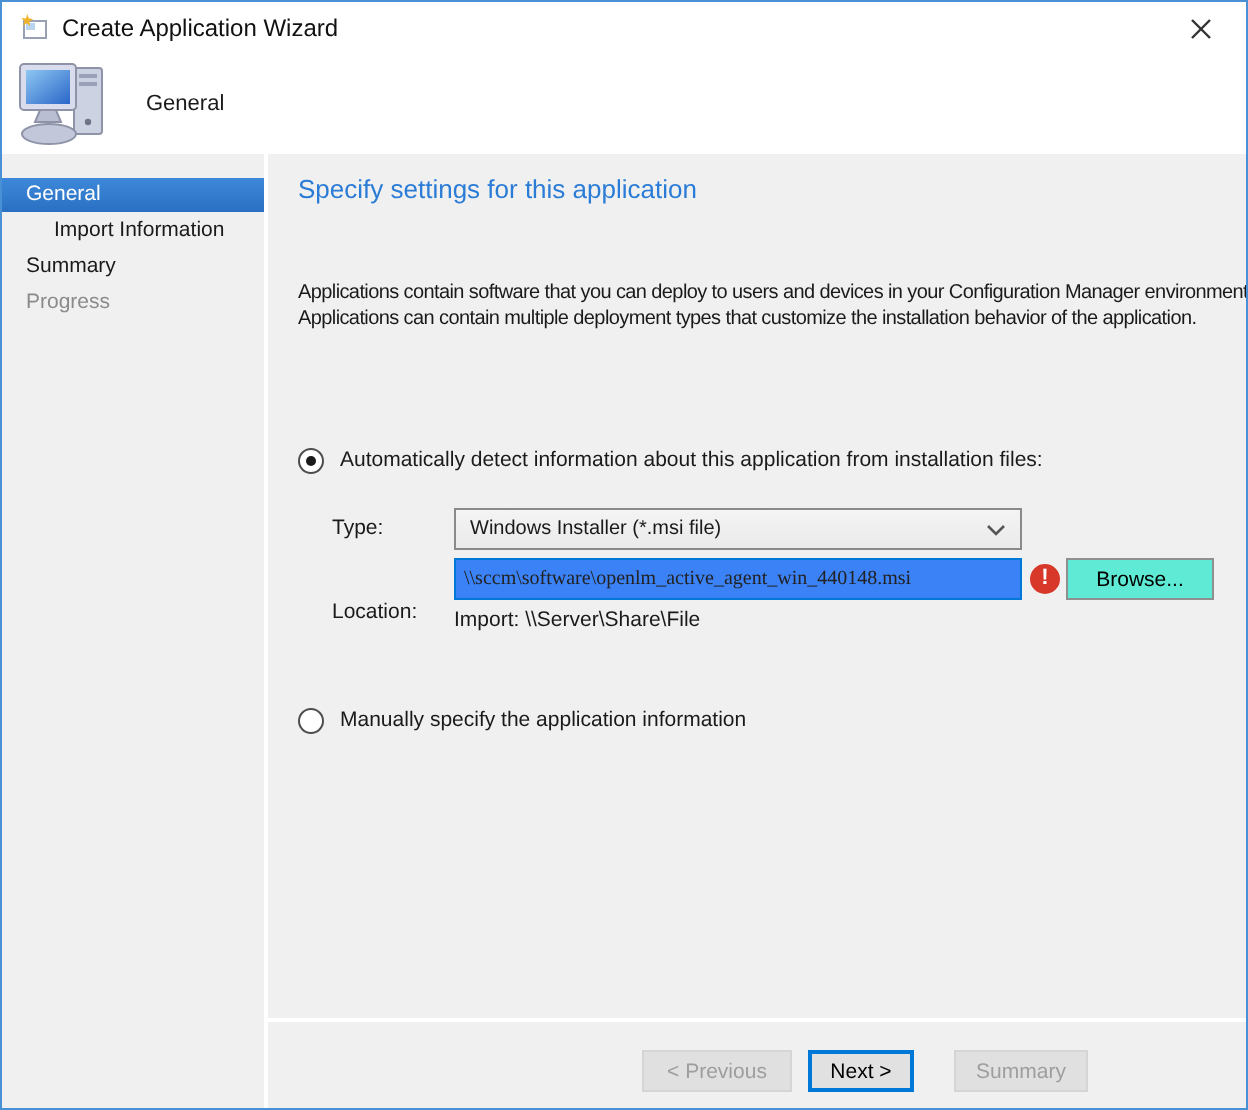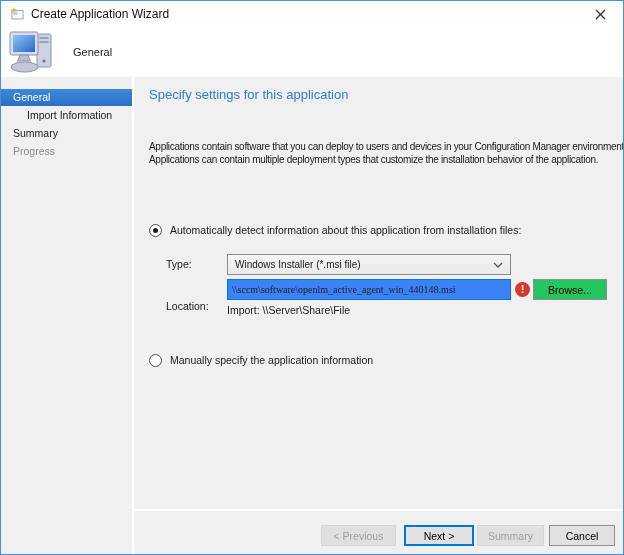--- a/index.html
+++ b/index.html
@@ -47,24 +47,24 @@
     color:#fff;font-size:11px;font-weight:bold;text-align:center;line-height:15px;}
   .err-icon::after{content:"!";}
   .example-text{position:absolute;left:226px;top:303px;font-size:10.5px;color:#1a1a1a;}
   
   .h-sep{position:absolute;left:133px;right:0;top:508px;height:2px;background:#ffffff;}
   .btn{position:absolute;top:524px;height:21px;font-family:"Liberation Sans",sans-serif;font-size:10.5px;
     text-align:center;background:#e1e1e1;border:1px solid #8f8f8f;color:#000;padding:0;cursor:pointer;}
   .btn.disabled{background:#e0e0e0;border-color:#d5d5d5;color:#9e9e9e;cursor:default;}
   .btn.default{border:2px solid #0078d7;}
   .btn-previous{left:320px;width:75px;}
-  .btn-next{left:403px;width:70px;}
+  .btn-next{left:403px;width:53px;}
   .btn-summary{left:476px;width:67px;}
   .btn-cancel{left:548px;width:66px;}
-  .btn-browse{position:absolute;left:532px;top:278px;width:74px;height:21px;background:#22c55e;
+  .btn-browse{position:absolute;left:532px;top:278px;width:74px;height:21px;background:#5eead4;
     border:1px solid #8f8f8f;font-family:"Liberation Sans",sans-serif;font-size:10.5px;color:#000;cursor:pointer;}
 </style>
 </head>
 <body>
 
 <div class="window">
 
   <div class="titlebar">
     <svg class="title-icon" width="14" height="13" viewBox="0 0 14 13">
       <rect x="2" y="3.5" width="11" height="8.5" fill="#ffffff" stroke="#98a0b4"></rect>
@@ -138,15 +138,14 @@
 
   <div class="radio-row radio-row2">
     <span class="radio"></span>
     <span class="radio-label">Manually specify the application information</span>
   </div>
 
   <div class="h-sep"></div>
   <button class="btn btn-previous disabled">&lt; Previous</button>
   <button class="btn btn-next default">Next &gt;</button>
   <button class="btn btn-summary disabled">Summary</button>
-  <button class="btn btn-cancel">Cancel</button>
 
 </div>
 
 </body></html>

